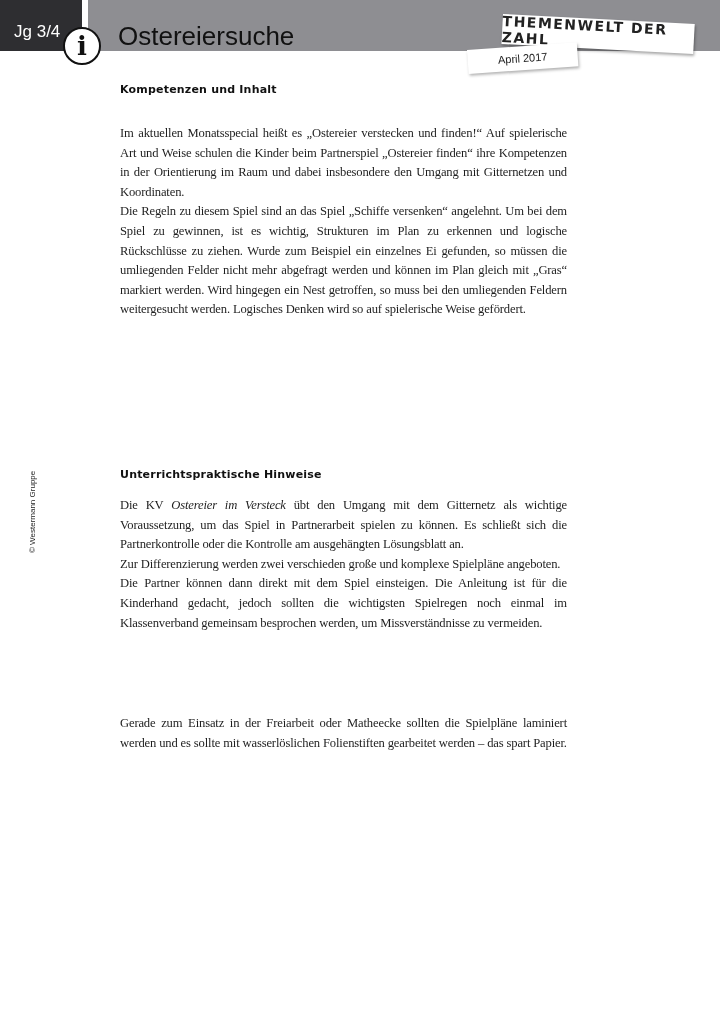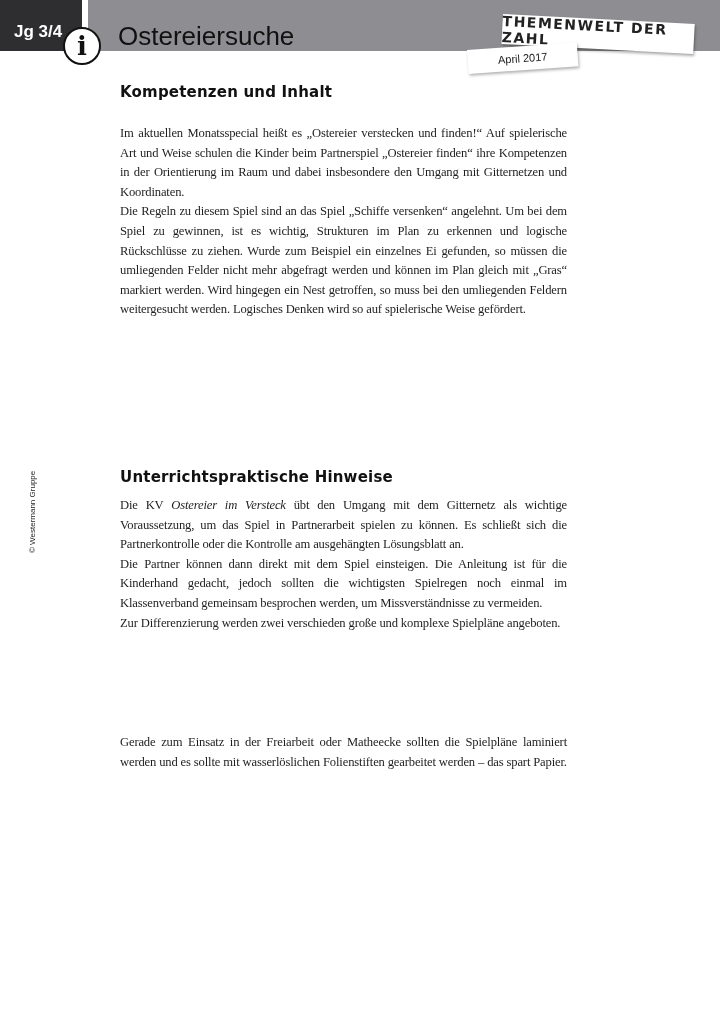--- a/index.html
+++ b/index.html
@@ -11,21 +11,21 @@
     .hdr-dark {
       position: absolute; left: 0; top: 0; width: 82px; height: 51px;
       background: #2e2e31;
     }
     .hdr-gray {
       position: absolute; left: 88px; top: 0; right: 0; height: 51px;
       background: #8e8e92;
     }
     .grade {
       position: absolute; left: 14px; top: 22px;
-      color: #ffffff; font-weight: bold; font-size: 17px;
+      color: #ffffff; font-weight: normal; font-size: 17px;
       font-family: "Liberation Sans", sans-serif;
     }
     .info-icon {
       position: absolute; left: 63px; top: 27px; width: 38px; height: 38px;
       border-radius: 50%; background: #ffffff; border: 2px solid #111;
       box-sizing: border-box; display: flex; align-items: center; justify-content: center;
       font-family: "DejaVu Serif", serif; font-weight: bold; font-size: 26px; color: #111;
       line-height: 1;
     }
     .page-title {
@@ -49,35 +49,35 @@
     }
     .copyright {
       position: absolute; left: 28px; top: 553px; transform: rotate(-90deg);
       transform-origin: left top; font-size: 8px; color: #222; white-space: nowrap;
       font-family: "Liberation Sans", sans-serif;
     }
     .content {
       position: absolute; left: 120px; top: 80px; width: 447px;
     }
     h2 {
-      margin: 0; font-size: 15px; font-weight: bold; color: #111;
+      margin: 0; font-size: 11px; font-weight: bold; color: #111;
       font-family: "DejaVu Sans", sans-serif; letter-spacing: 0.2px;
     }
     .sec1-title { position: absolute; left: 0; top: 3px; }
     .sec2-title { position: absolute; left: 0; top: 388px; }
     .para {
       position: absolute; left: 0; width: 447px;
       font-size: 12.6px; line-height: 19.6px; color: #1e1e1e;
       text-align: justify; font-family: Liberation Serif, serif;
       letter-spacing: -0.15px;
     }
     .para p { margin: 0; }
     .p1 { top: 44px; }
     .p2 { top: 416px; }
-    .p3 { top: 653px; }
+    .p3 { top: 634px; }
     em { font-style: italic; }
   </style>
 </head>
 <body>
 
 <div class="hdr-dark"></div>
 <div class="hdr-gray"></div>
 <div class="grade">Jg 3/4</div>
 <div class="info-icon">i</div>
 <div class="page-title">Ostereiersuche</div>
@@ -89,19 +89,19 @@
 <div class="content">
   <h2 class="sec1-title">Kompetenzen und Inhalt</h2>
   <div class="para p1">
     <p>Im aktuellen Monatsspecial heißt es „Ostereier verstecken und finden!“ Auf spielerische Art und Weise schulen die Kinder beim Partnerspiel „Ostereier finden“ ihre Kompetenzen in der Orientierung im Raum und dabei insbesondere den Umgang mit Gitternetzen und Koordinaten.</p>
     <p>Die Regeln zu diesem Spiel sind an das Spiel „Schiffe versenken“ angelehnt. Um bei dem Spiel zu gewinnen, ist es wichtig, Strukturen im Plan zu erkennen und logische Rückschlüsse zu ziehen. Wurde zum Beispiel ein einzelnes Ei gefunden, so müssen die umliegenden Felder nicht mehr abgefragt werden und können im Plan gleich mit „Gras“ markiert werden. Wird hingegen ein Nest getroffen, so muss bei den umliegenden Feldern weitergesucht werden. Logisches Denken wird so auf spielerische Weise gefördert.</p>
   </div>
 
   <h2 class="sec2-title">Unterrichtspraktische Hinweise</h2>
   <div class="para p2">
     <p><span>Die KV </span><em>Ostereier im Versteck</em><span> übt den Umgang mit dem Gitternetz als wichtige Voraussetzung, um das Spiel in Partnerarbeit spielen zu können. Es schließt sich die Partnerkontrolle oder die Kontrolle am ausgehängten Lösungsblatt an.</span></p>
+    <p>Zur Differenzierung werden zwei verschieden große und komplexe Spielpläne angeboten.</p>
     <p>Die Partner können dann direkt mit dem Spiel einsteigen. Die Anleitung ist für die Kinderhand gedacht, jedoch sollten die wichtigsten Spielregen noch einmal im Klassenverband gemeinsam besprochen werden, um Missverständnisse zu vermeiden.</p>
-    <p>Zur Differenzierung werden zwei verschieden große und komplexe Spielpläne angeboten.</p>
   </div>
   <div class="para p3">
     <p>Gerade zum Einsatz in der Freiarbeit oder Matheecke sollten die Spielpläne laminiert werden und es sollte mit wasserlöslichen Folienstiften gearbeitet werden – das spart Papier.</p>
   </div>
 </div>
 
 </body></html>

